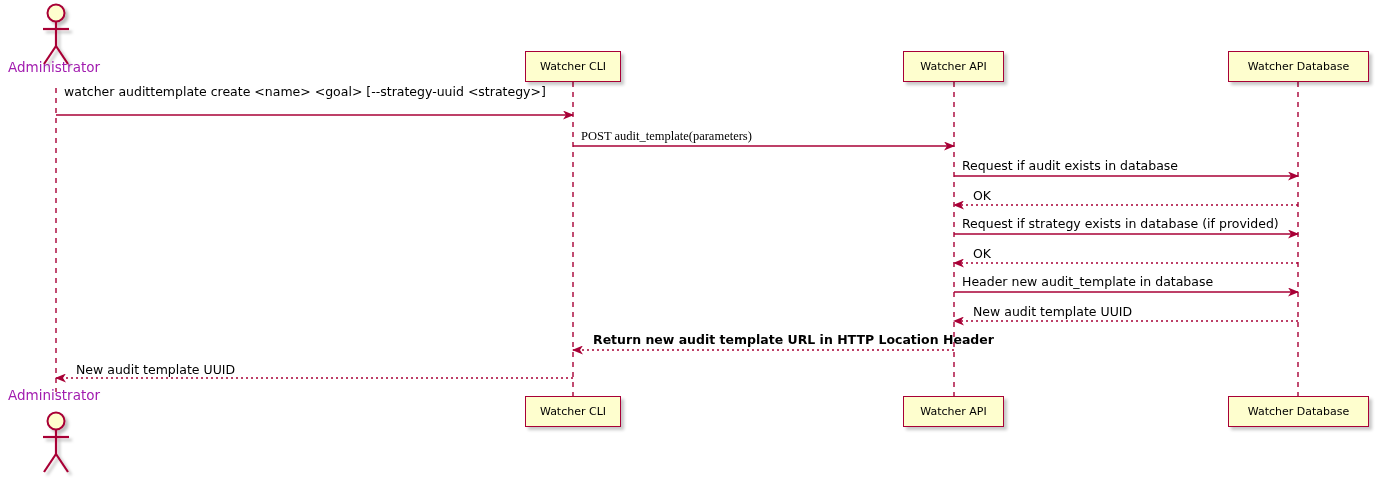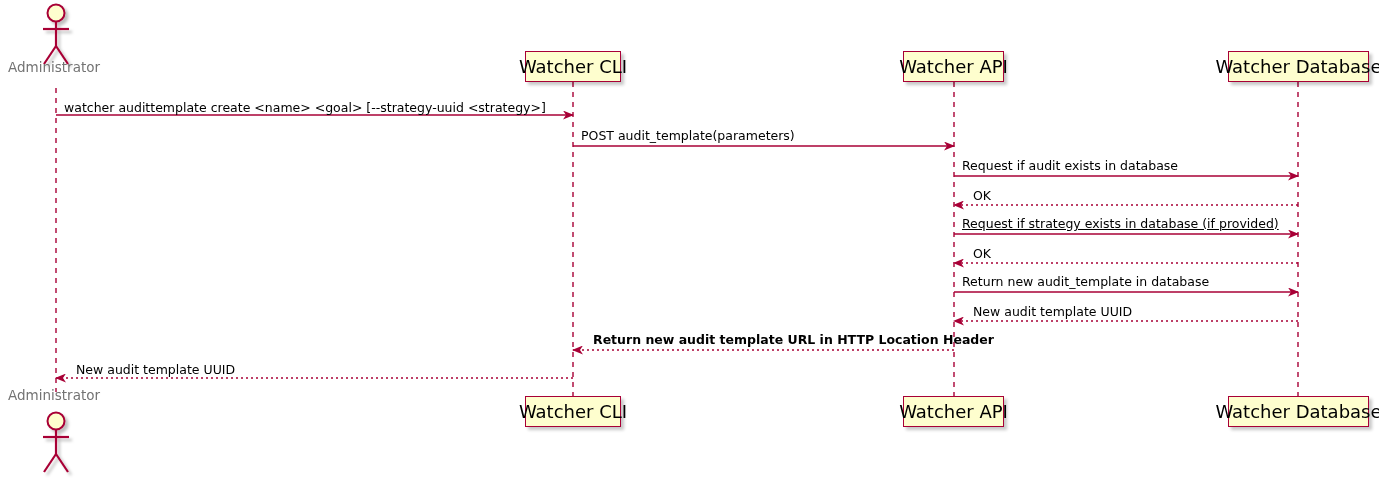--- a/index.html
+++ b/index.html
@@ -32,30 +32,30 @@
   }
   .participant-box {
     position: absolute;
     background: #FEFECE;
     border: 1.5px solid #A80036;
     box-shadow: 3px 3px 3px rgba(0,0,0,0.22);
     display: flex;
     align-items: center;
     justify-content: center;
     font-family: "DejaVu Sans", sans-serif;
-    font-size: 18px;
+    font-size: 11px;
     color: #000000;
     white-space: nowrap;
     box-sizing: border-box;
   }
   .actor-label {
     position: absolute;
     font-family: "DejaVu Sans", sans-serif;
     font-size: 13.5px;
-    color: #737373;
+    color: #a21caf;
     white-space: nowrap;
   }
 </style>
 </head>
 <body>
 
 <div id="diagram">
 
   <svg width="1379" height="483">
     <defs>
@@ -110,25 +110,25 @@
       <div class="actor-label" style="left: 8px; top: 59px;">Administrator</div>
       <div class="actor-label" style="left: 8px; top: 387px;">Administrator</div>
       <div class="participant-box" style="left: 525px; top: 51px; width: 96px; height: 31px;">Watcher CLI</div>
       <div class="participant-box" style="left: 525px; top: 396px; width: 96px; height: 31px;">Watcher CLI</div>
       <div class="participant-box" style="left: 903px; top: 51px; width: 101px; height: 31px;">Watcher API</div>
       <div class="participant-box" style="left: 903px; top: 396px; width: 101px; height: 31px;">Watcher API</div>
       <div class="participant-box" style="left: 1228px; top: 51px; width: 141px; height: 31px;">Watcher Database</div>
       <div class="participant-box" style="left: 1228px; top: 396px; width: 141px; height: 31px;">Watcher Database</div>
     </div>
   <div id="labels-layer">
-      <div class="msg-label" style="left: 64px; top: 102px;">watcher audittemplate create &lt;name&gt; &lt;goal&gt; [--strategy-uuid &lt;strategy&gt;]</div>
-      <div class="msg-label" style="left: 581px; top: 130px;">POST audit_template(parameters)</div>
+      <div class="msg-label" style="left: 64px; top: 86px;">watcher audittemplate create &lt;name&gt; &lt;goal&gt; [--strategy-uuid &lt;strategy&gt;]</div>
+      <div class="msg-label" style="left: 581px; top: 130px; font-family: Liberation Serif, serif;">POST audit_template(parameters)</div>
       <div class="msg-label" style="left: 962px; top: 160px;">Request if audit exists in database</div>
       <div class="msg-label" style="left: 973px; top: 190px;">OK</div>
-      <div class="msg-label" style="left: 962px; top: 218px; text-decoration: underline;">Request if strategy exists in database (if provided)</div>
+      <div class="msg-label" style="left: 962px; top: 218px;">Request if strategy exists in database (if provided)</div>
       <div class="msg-label" style="left: 973px; top: 248px;">OK</div>
-      <div class="msg-label" style="left: 962px; top: 276px;">Return new audit_template in database</div>
+      <div class="msg-label" style="left: 962px; top: 276px;">Header new audit_template in database</div>
       <div class="msg-label" style="left: 973px; top: 306px;">New audit template UUID</div>
       <div class="msg-label" style="left: 593px; top: 334px; font-weight: bold;">Return new audit template URL in HTTP Location Header</div>
       <div class="msg-label" style="left: 76px; top: 364px;">New audit template UUID</div>
     </div>
 
 </div>
 
 </body></html>

